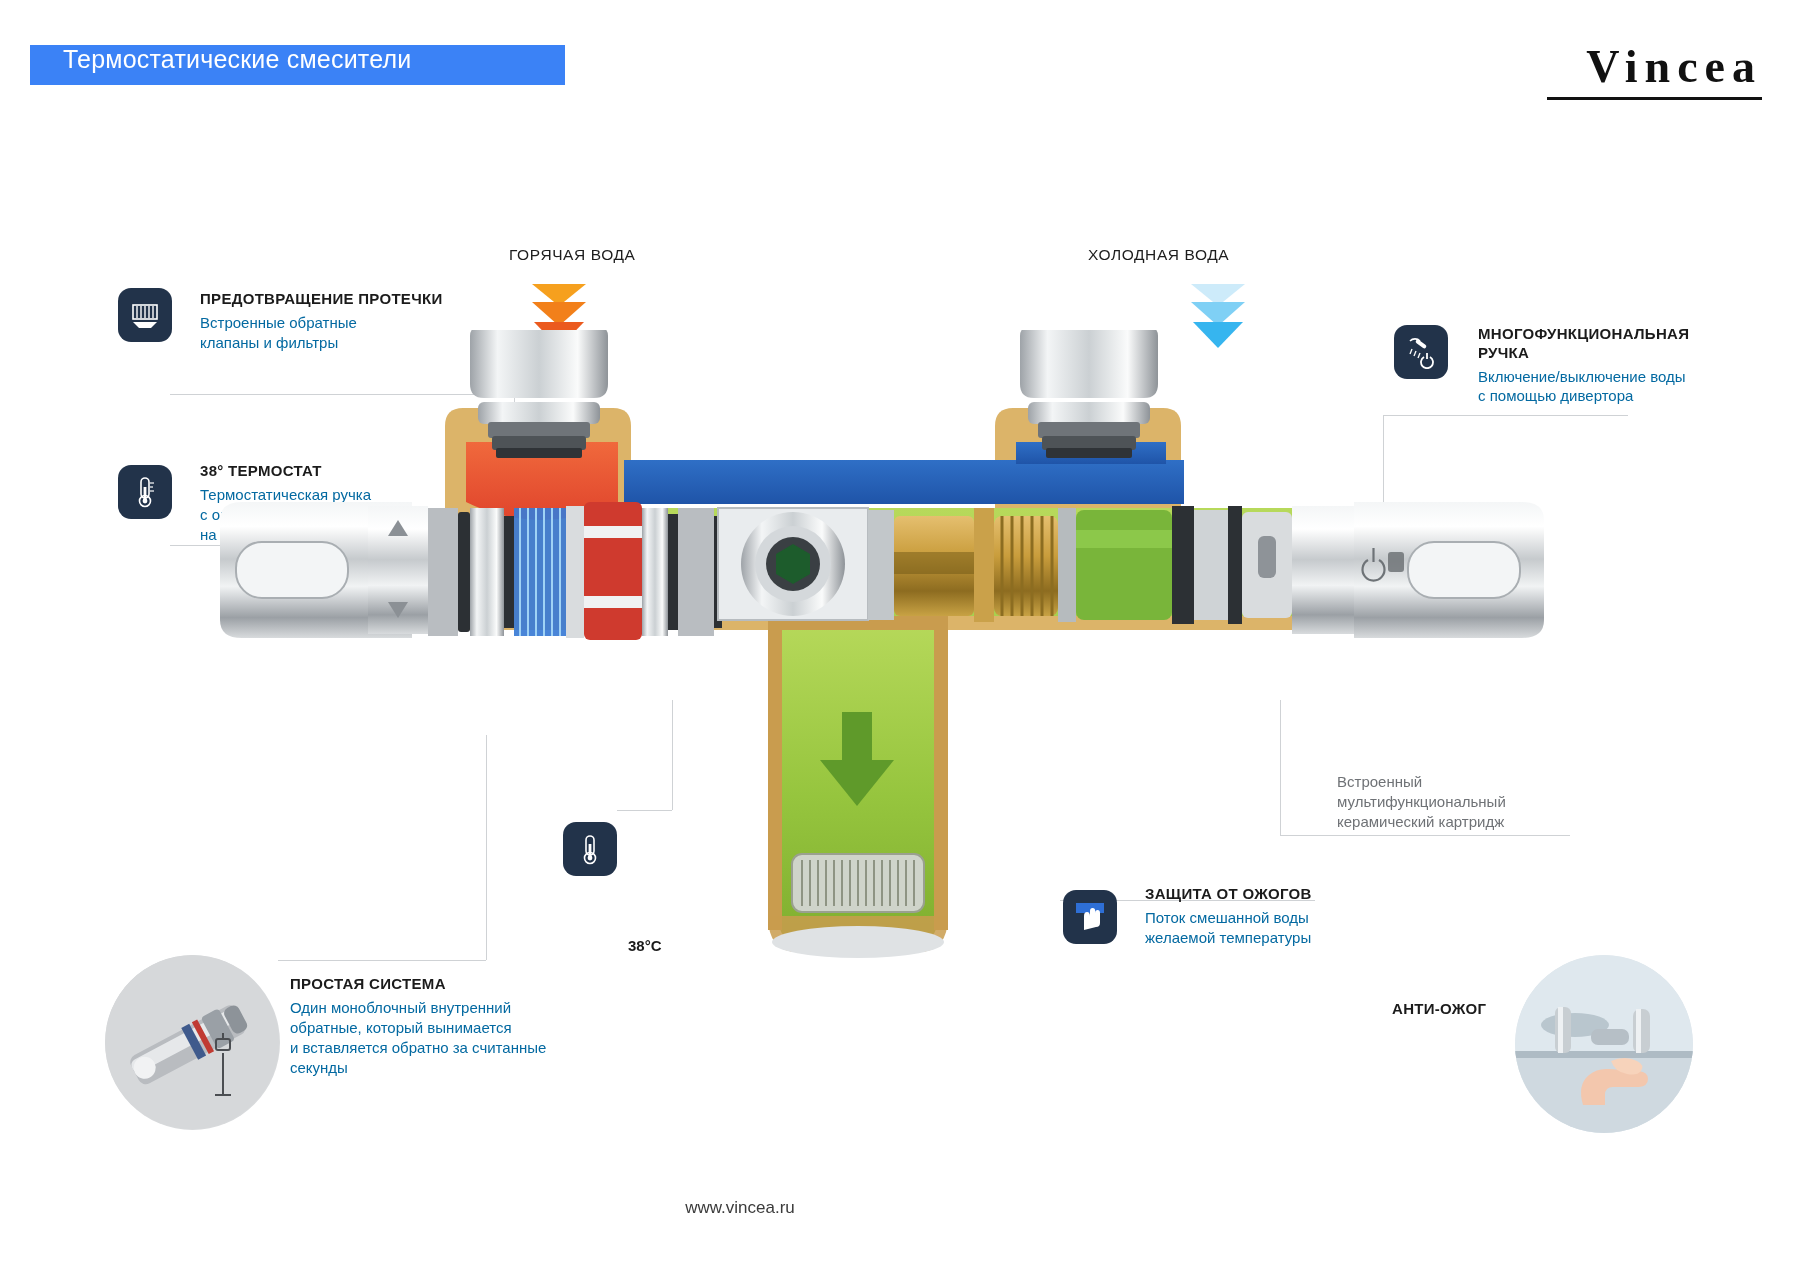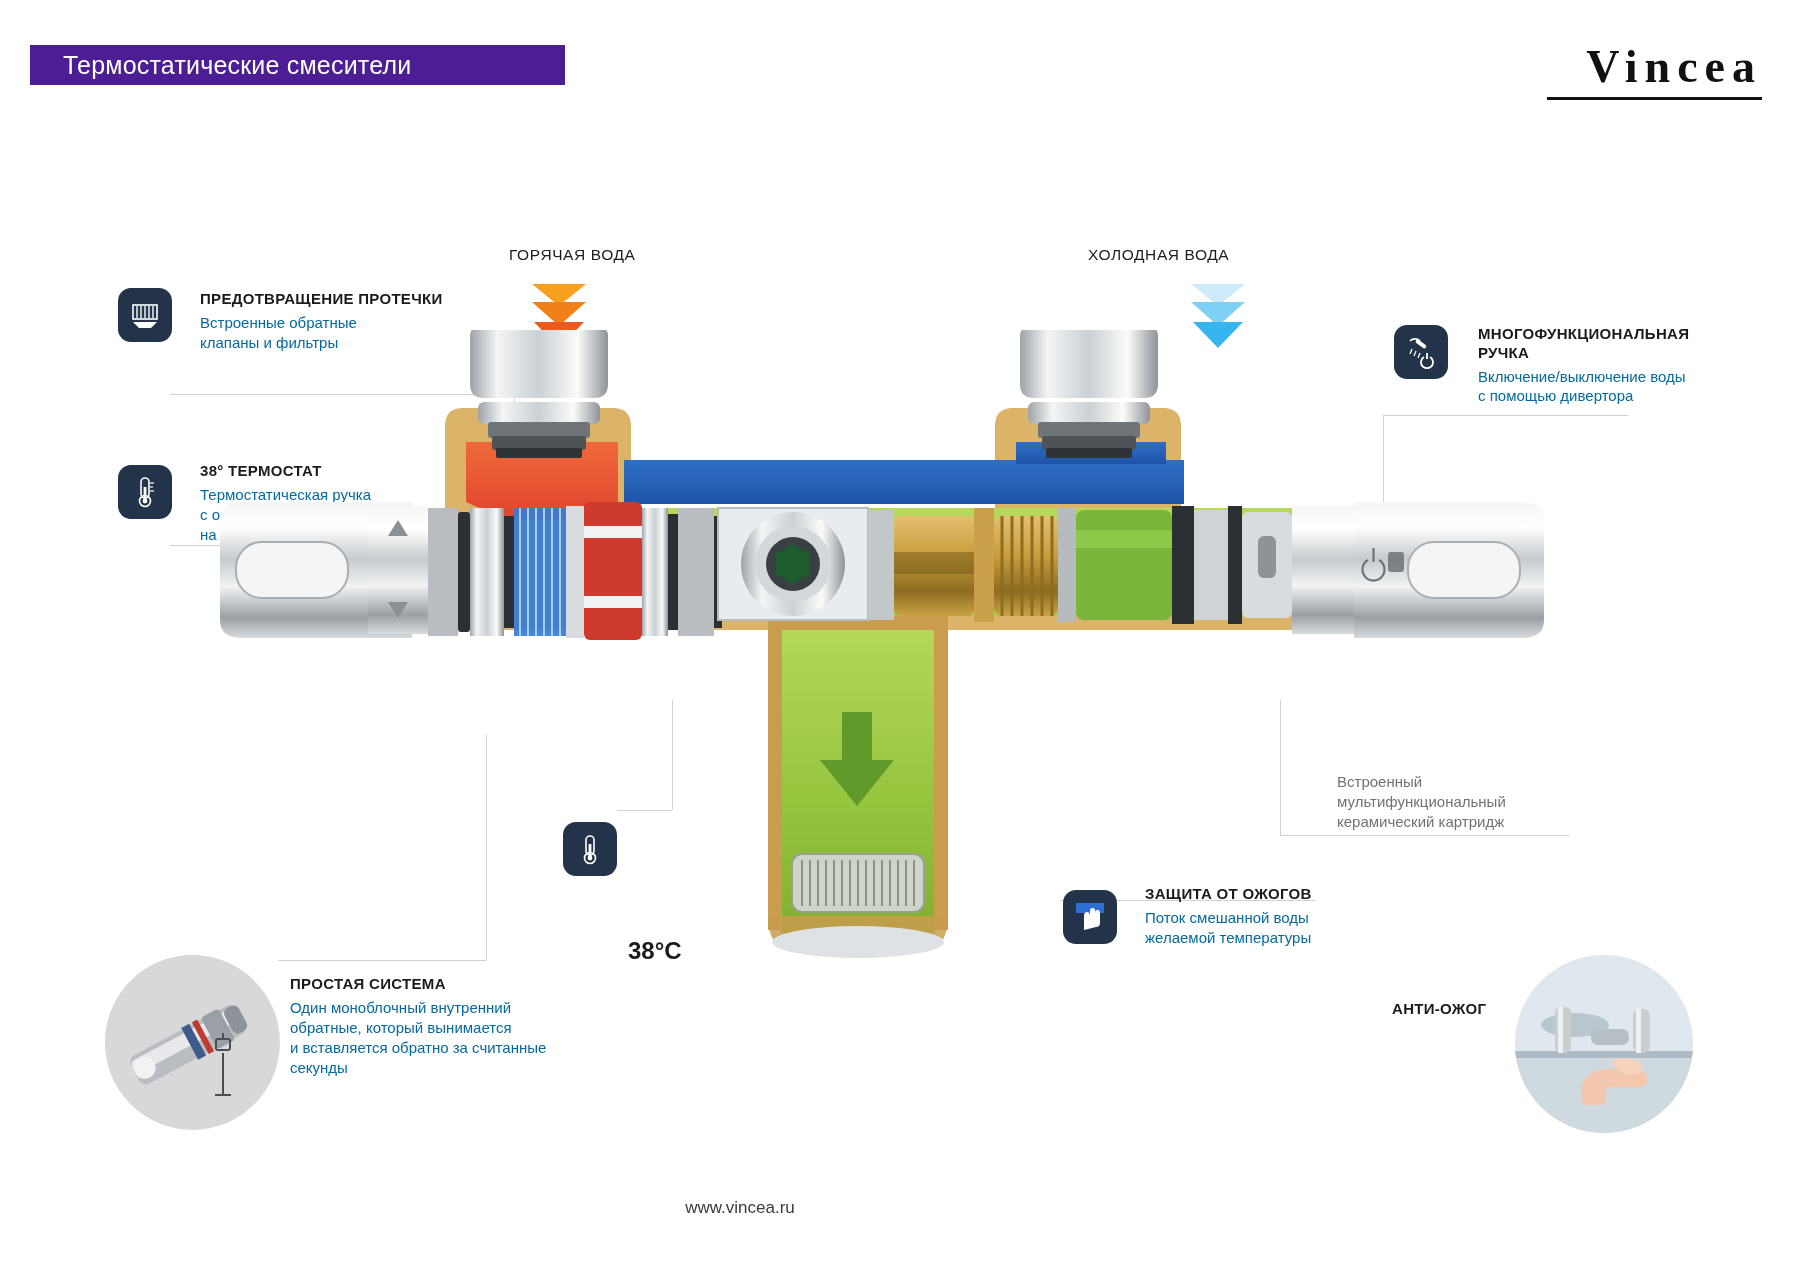--- a/index.html
+++ b/index.html
@@ -10,22 +10,22 @@
     font-family:"Liberation Sans", sans-serif;
     overflow:hidden;
   }
   .page {
     position:absolute; left:0; top:0; width:1800px; height:1273px;
     background:#ffffff;
   }
   
   .title-bar {
     position:absolute; left:30px; top:45px; width:535px; height:40px;
-    background:#4c1d95;
-    display:flex; align-items:center;
+    background:#3b82f6;
+    display:flex; 
   }
   .title-bar span {
     color:#ffffff; font-size:25px; letter-spacing:.2px; padding-left:33px;
     white-space:nowrap;
   }
   .brand {
     position:absolute; right:38px; top:40px; text-align:right;
   }
   .brand .brand-name {
     font-family:"Liberation Serif", serif;
@@ -78,21 +78,21 @@
     position:absolute; border-radius:50%; overflow:hidden;
   }
   .photo-circle.left { left:105px; top:955px; width:175px; height:175px; background:#d8dadc; }
   .photo-circle.right { left:1515px; top:955px; width:178px; height:178px; background:#dfe7ec; }
 
   
   .drawing { position:absolute; left:220px; top:330px; width:1360px; height:770px; }
   svg { display:block; }
   .digit-38 {
     position:absolute; left:408px; top:607px;
-    font-size:24px; font-weight:bold; color:#1b1b1b;
+    font-size:15px; font-weight:bold; color:#1b1b1b;
   }
 </style>
 </head>
 <body>
 
 <div class="page">
 
   <div class="title-bar">
     <span>Термостатические смесители</span>
   </div>

